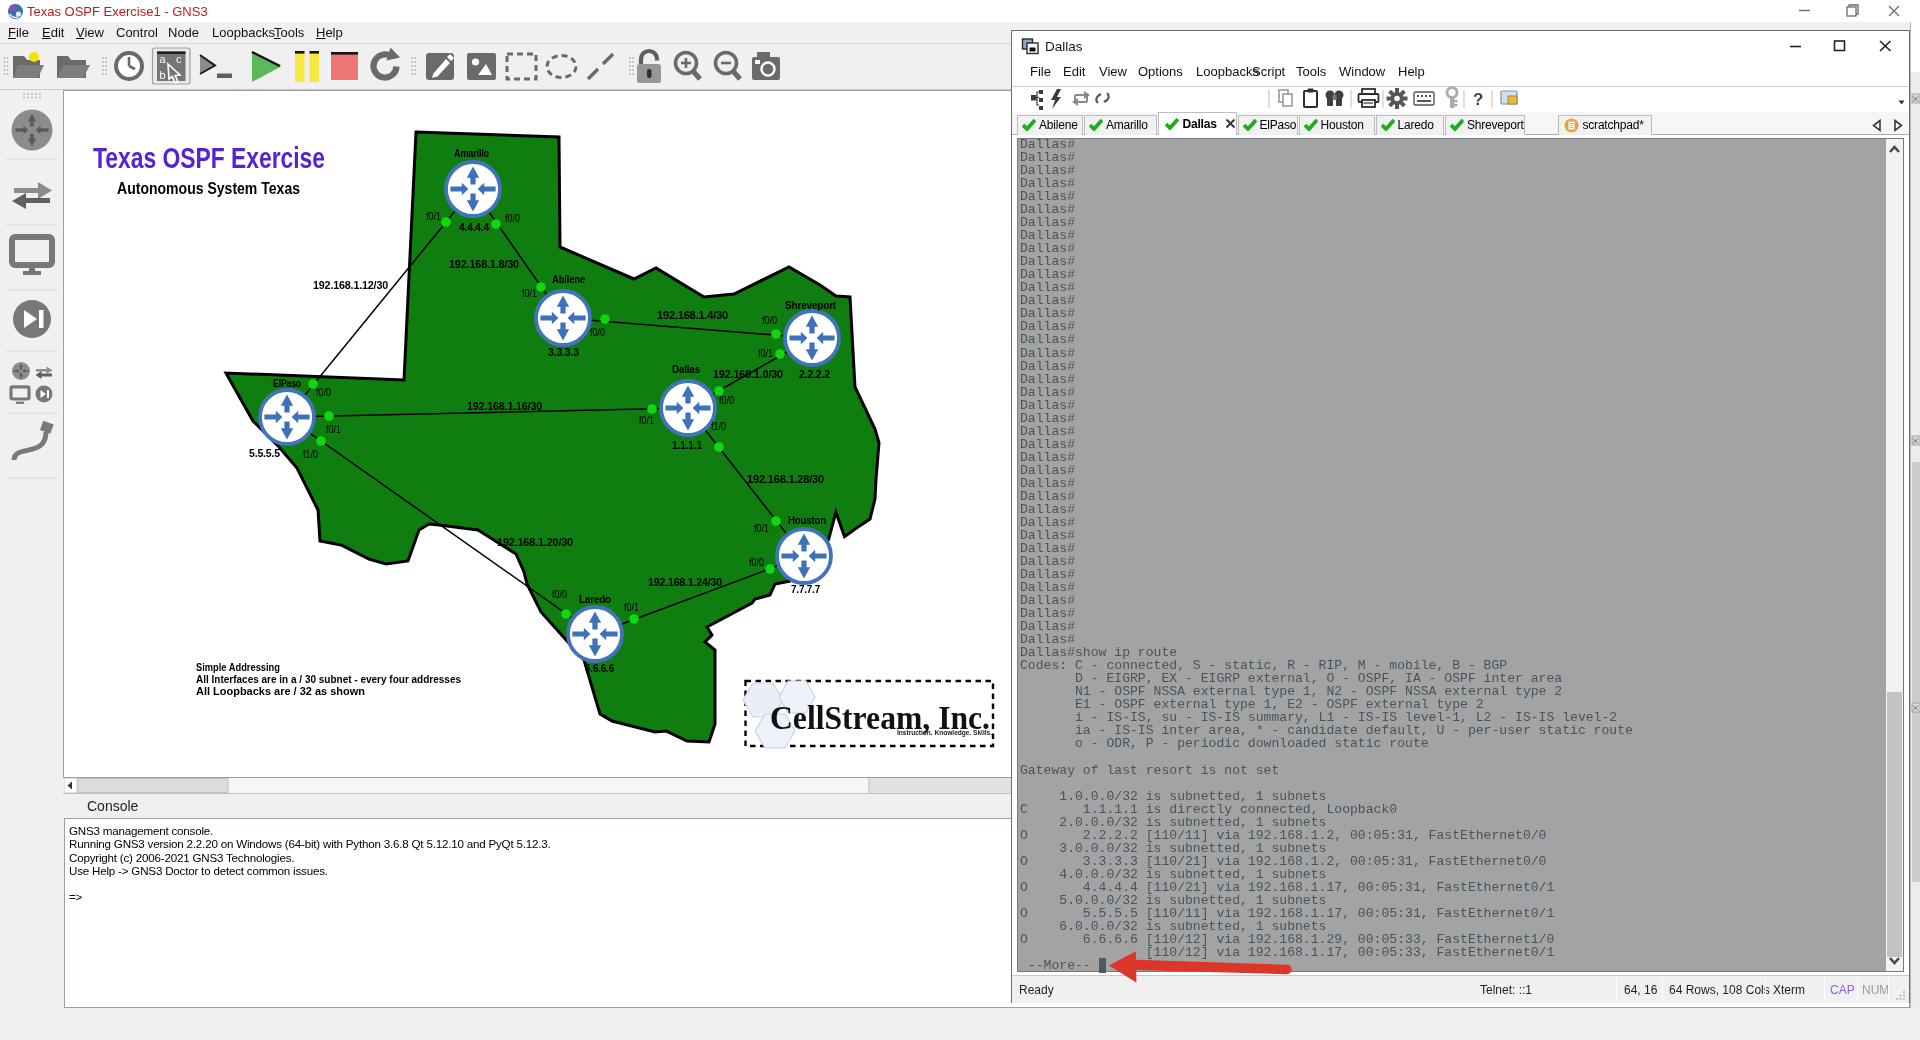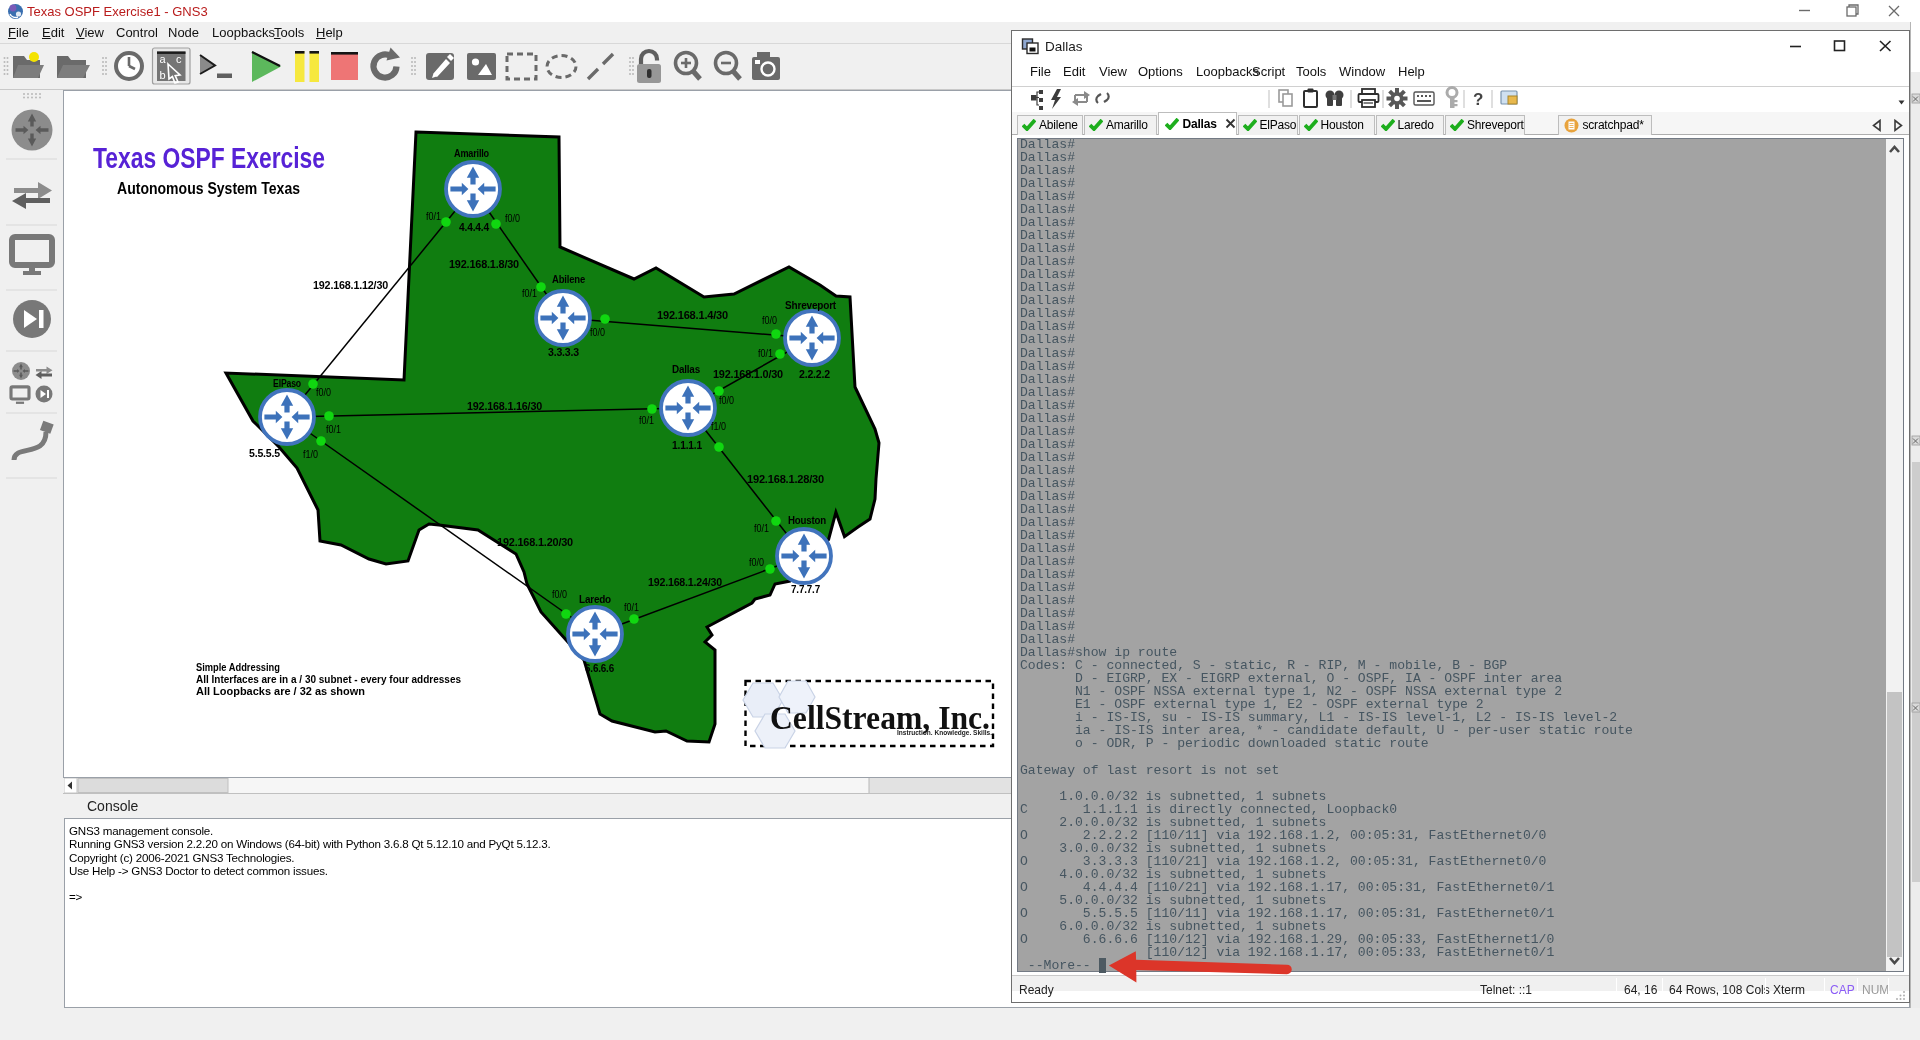--- a/index.html
+++ b/index.html
@@ -35,21 +35,21 @@
     border-bottom:1px solid #aeaeae; }
   .tab svg { flex:none; } .tab { position:absolute; top:3px; height:19.5px; background:#f1f1f1;
     border:1px solid #bdbdbd; border-bottom:none; display:flex; align-items:center;
     font-size:12px; color:#000; white-space:nowrap; letter-spacing:-0.2px; }
   .tab.active { top:0; height:22.5px; background:#ffffff; font-weight:bold; z-index:2; }
   #dterm { left:5px; top:106.5px; width:887px; height:834.5px; background:#a3a3a3;
     border:1px solid #737a84; }
   #dtermtext { left:2px; top:-0.5px; font-family:"Liberation Mono", monospace;
     font-size:13.1px; line-height:13.03px; color:#455560; white-space:pre; }
   #dscroll { left:874px; top:107.5px; width:17px; height:832px; background:#f2f2f2; }
-  #dstatus { left:0; top:944px; width:897px; height:16px; background:#f0f0f0;
+  #dstatus { left:0; top:944px; width:897px; height:28px; background:#f0f0f0;
     border-top:1px solid #c9c9c9; font-size:12px; color:#222; }
   .sbit { position:absolute; top:7px; }
   .sbsep { position:absolute; top:2px; height:22px; width:1px; background:#d0d0d0;
     border-right:1px solid #ffffff; }
 </style>
 </head>
 <body>
   <div class="abs" id="titlebar"></div>
   <svg class="abs" style="left:1790px;top:0" width="130" height="22" viewBox="0 0 130 22">
     <line x1="9" y1="10.5" x2="20" y2="10.5" stroke="#6b6b6b" stroke-width="1.4"></line>

